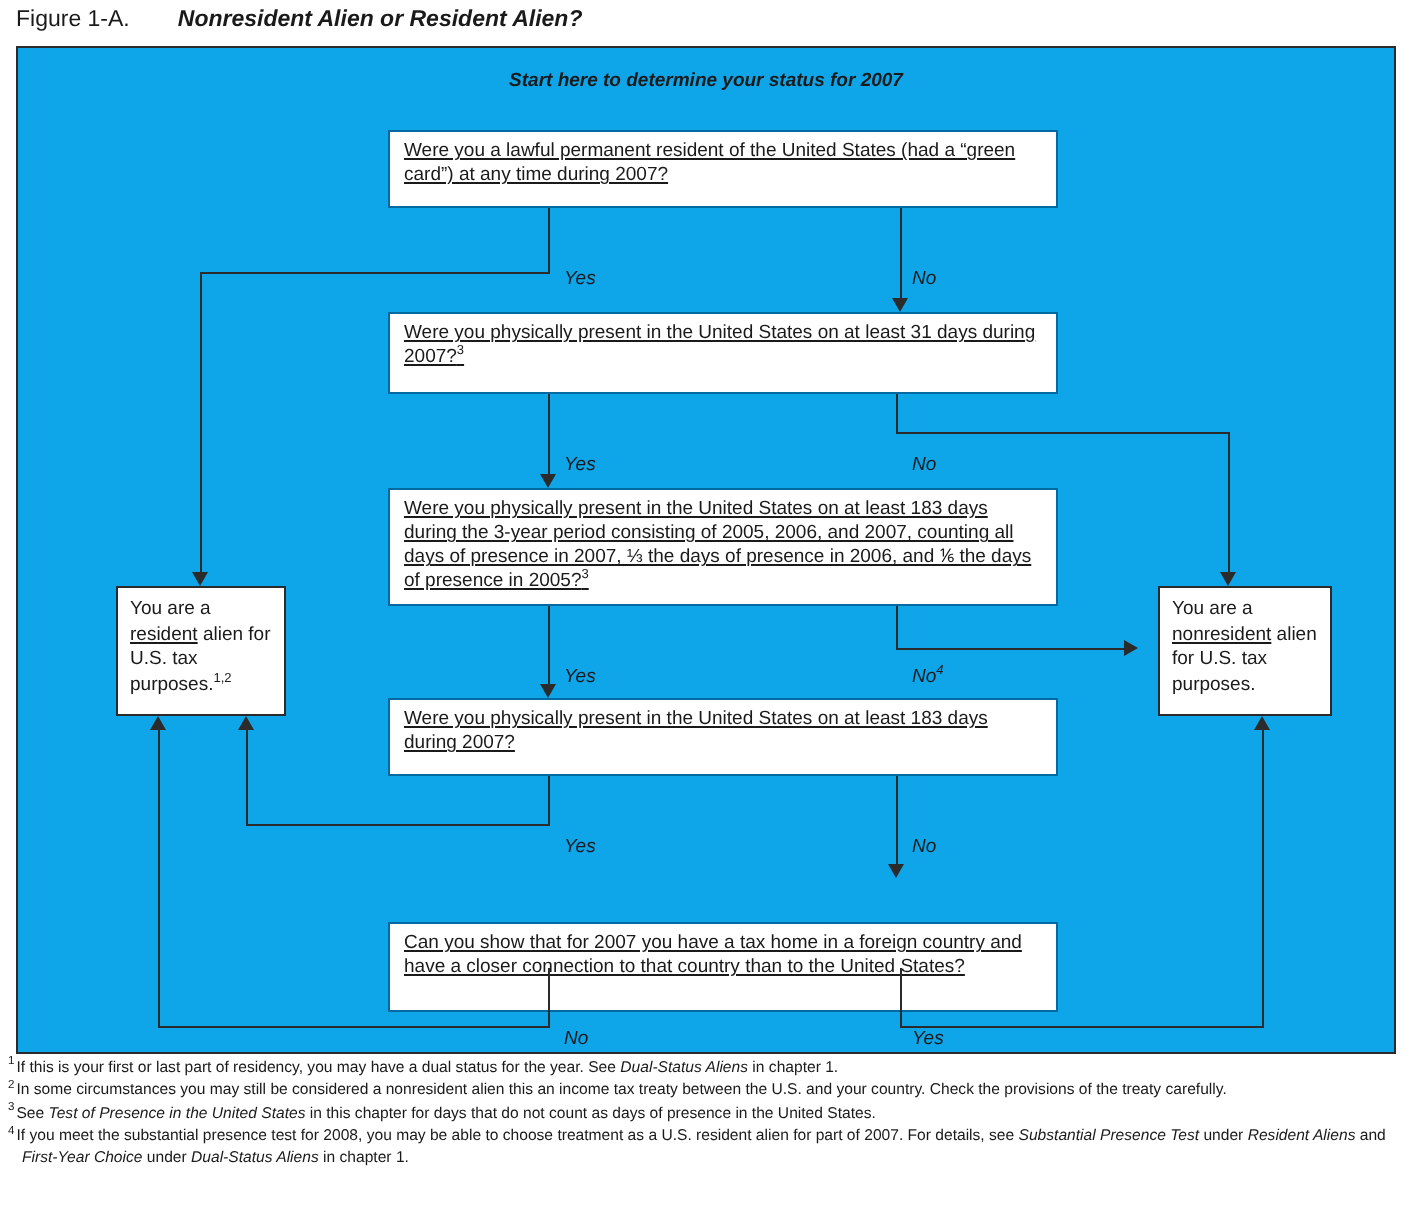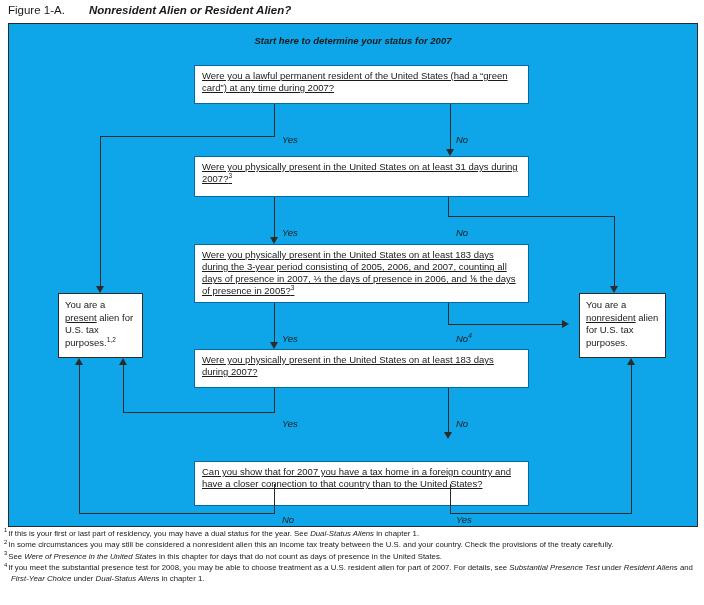--- a/index.html
+++ b/index.html
@@ -76,21 +76,21 @@
     <span>Were you physically present in the United States on at least 183 days during the 3-year period consisting of 2005, 2006, and 2007, counting all days of presence in 2007, ⅓ the days of presence in 2006, and ⅙ the days of presence in 2005?</span><sup>3</sup>
   </div>
   <div class="qbox" id="q4">
     <span>Were you physically present in the United States on at least 183 days during 2007?</span><sup></sup>
   </div>
   <div class="qbox" id="q5">
     <span>Can you show that for 2007 you have a tax home in a foreign country and have a closer connection to that country than to the United States?</span><sup></sup>
   </div>
 
   <div class="rbox" id="res-left">
-    <span>You are a </span><span class="ul">present</span><span> alien for U.S. tax purposes.</span><sup>1,2</sup>
+    <span>You are a </span><span class="ul">resident</span><span> alien for U.S. tax purposes.</span><sup>1,2</sup>
   </div>
   <div class="rbox" id="res-right">
     <span>You are a </span><span class="ul">nonresident</span><span> alien for U.S. tax purposes.</span>
   </div>
 
   <div class="lbl" style="left:273px;top:84px;">Yes</div>
   <div class="lbl" style="left:447px;top:84px;">No</div>
   <div class="lbl" style="left:273px;top:177px;">Yes</div>
   <div class="lbl" style="left:447px;top:177px;">No</div>
   <div class="lbl" style="left:273px;top:283px;">Yes</div>
@@ -139,15 +139,15 @@
   <div class="v" style="left:441px;top:460px;height:29px;"></div>
   <div class="h" style="left:441px;top:489px;width:182px;"></div>
   <div class="v" style="left:622px;top:341px;height:148px;"></div>
   <div class="au" style="left:618px;top:334px;"></div>
 
 </div>
 
 <div class="fnotes">
   <p><sup>1</sup><span>If this is your first or last part of residency, you may have a dual status for the year. See </span><span class="it">Dual-Status Aliens</span><span> in chapter 1.</span></p>
   <p><sup>2</sup><span>In some circumstances you may still be considered a nonresident alien this an income tax treaty between the U.S. and your country. Check the provisions of the treaty carefully.</span></p>
-  <p><sup>3</sup><span>See </span><span class="it">Were of Presence in the United States</span><span> in this chapter for days that do not count as days of presence in the United States.</span></p>
+  <p><sup>3</sup><span>See </span><span class="it">Test of Presence in the United States</span><span> in this chapter for days that do not count as days of presence in the United States.</span></p>
   <p><sup>4</sup><span>If you meet the substantial presence test for 2008, you may be able to choose treatment as a U.S. resident alien for part of 2007. For details, see </span><span class="it">Substantial Presence Test</span><span> under </span><span class="it">Resident Aliens</span><span> and </span><span class="it">First-Year Choice</span><span> under </span><span class="it">Dual-Status Aliens</span><span> in chapter 1.</span></p>
 </div>
 
 </body></html>

